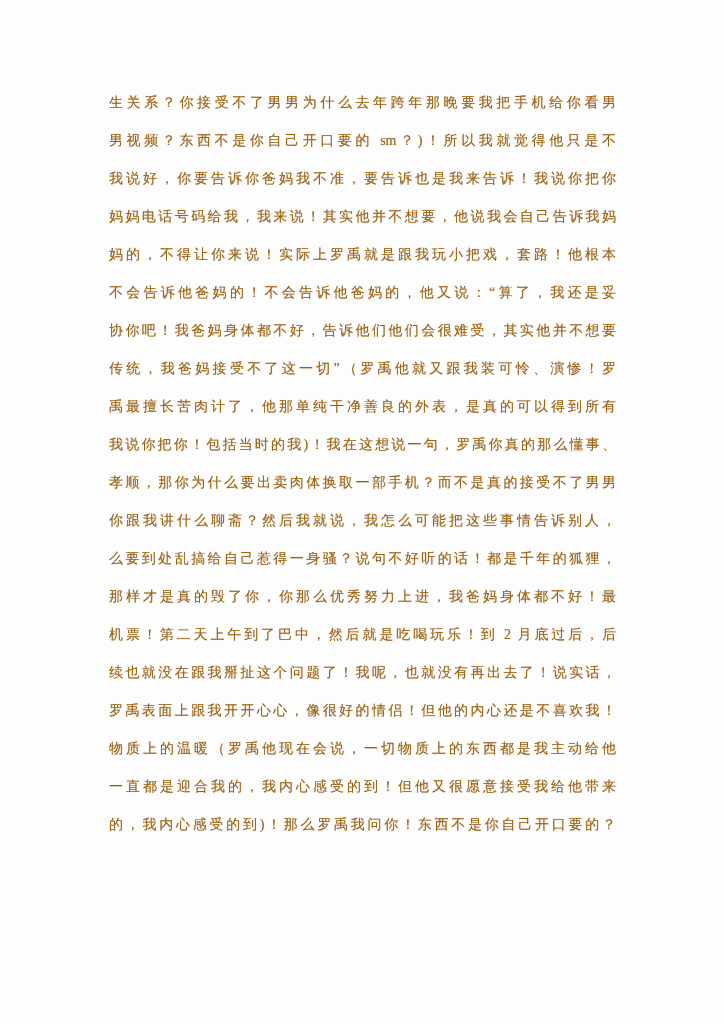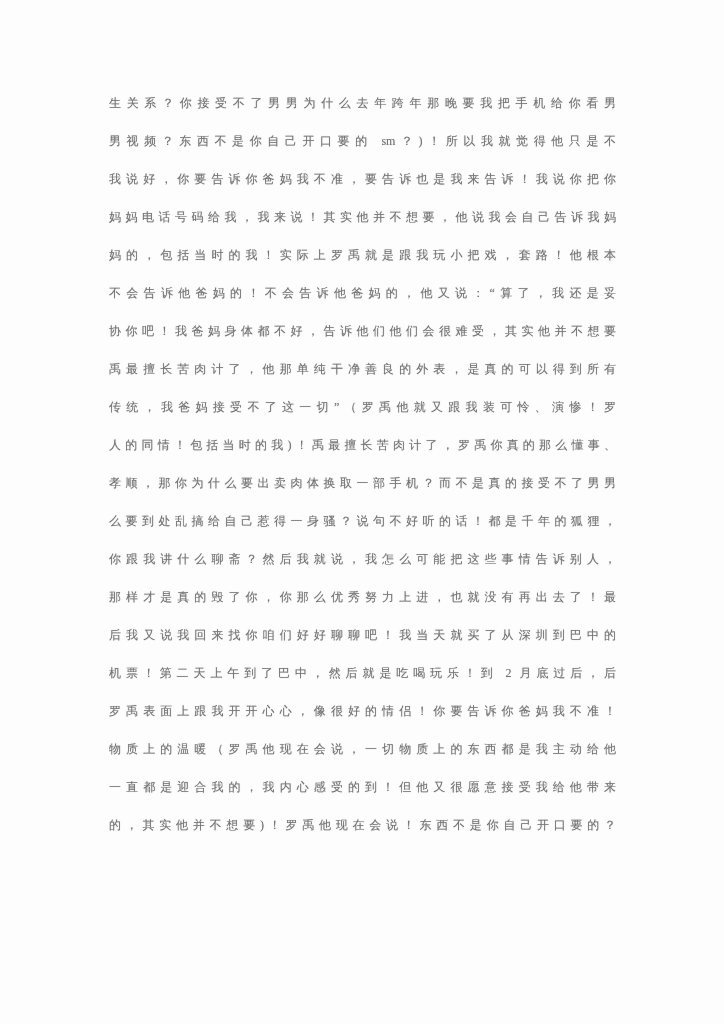--- a/index.html
+++ b/index.html
@@ -13,51 +13,51 @@
     height: 1024px;
     background: #fdfdfd;
     overflow: hidden;
     font-family: "Liberation Serif", "DejaVu Serif", serif;
   }
   .text-block {
     position: absolute;
     left: 109px;
     top: 84px;
     width: 507px;
-    color: #737373;
-    font-size: 12px;
+    color: #a16207;
+    font-size: 14px;
     text-shadow: 0 0 1px rgba(62, 62, 62, 0.35);
   }
   .line {
     height: 38px;
     line-height: 38px;
     text-align: justify;
     text-align-last: justify;
     overflow: hidden;
   }
 </style>
 </head>
 <body>
 
 <div class="page">
   <div class="text-block">
     <div class="line">生关系？你接受不了男男为什么去年跨年那晚要我把手机给你看男</div>
     <div class="line">男视频？东西不是你自己开口要的 sm？)！所以我就觉得他只是不</div>
     <div class="line">我说好，你要告诉你爸妈我不准，要告诉也是我来告诉！我说你把你</div>
     <div class="line">妈妈电话号码给我，我来说！其实他并不想要，他说我会自己告诉我妈</div>
-    <div class="line">妈的，包括当时的我！实际上罗禹就是跟我玩小把戏，套路！他根本</div>
+    <div class="line">妈的，不得让你来说！实际上罗禹就是跟我玩小把戏，套路！他根本</div>
     <div class="line">不会告诉他爸妈的！不会告诉他爸妈的，他又说：“算了，我还是妥</div>
     <div class="line">协你吧！我爸妈身体都不好，告诉他们他们会很难受，其实他并不想要</div>
+    <div class="line">传统，我爸妈接受不了这一切”（罗禹他就又跟我装可怜、演惨！罗</div>
     <div class="line">禹最擅长苦肉计了，他那单纯干净善良的外表，是真的可以得到所有</div>
-    <div class="line">传统，我爸妈接受不了这一切”（罗禹他就又跟我装可怜、演惨！罗</div>
-    <div class="line">人的同情！包括当时的我)！禹最擅长苦肉计了，罗禹你真的那么懂事、</div>
+    <div class="line">我说你把你！包括当时的我)！我在这想说一句，罗禹你真的那么懂事、</div>
     <div class="line">孝顺，那你为什么要出卖肉体换取一部手机？而不是真的接受不了男男</div>
+    <div class="line">你跟我讲什么聊斋？然后我就说，我怎么可能把这些事情告诉别人，</div>
     <div class="line">么要到处乱搞给自己惹得一身骚？说句不好听的话！都是千年的狐狸，</div>
-    <div class="line">你跟我讲什么聊斋？然后我就说，我怎么可能把这些事情告诉别人，</div>
-    <div class="line">那样才是真的毁了你，你那么优秀努力上进，也就没有再出去了！最</div>
-    <div class="line">后我又说我回来找你咱们好好聊聊吧！我当天就买了从深圳到巴中的</div>
+    <div class="line">那样才是真的毁了你，你那么优秀努力上进，我爸妈身体都不好！最</div>
     <div class="line">机票！第二天上午到了巴中，然后就是吃喝玩乐！到 2 月底过后，后</div>
-    <div class="line">罗禹表面上跟我开开心心，像很好的情侣！你要告诉你爸妈我不准！</div>
+    <div class="line">续也就没在跟我掰扯这个问题了！我呢，也就没有再出去了！说实话，</div>
+    <div class="line">罗禹表面上跟我开开心心，像很好的情侣！但他的内心还是不喜欢我！</div>
     <div class="line">物质上的温暖（罗禹他现在会说，一切物质上的东西都是我主动给他</div>
     <div class="line">一直都是迎合我的，我内心感受的到！但他又很愿意接受我给他带来</div>
-    <div class="line">的，其实他并不想要)！罗禹他现在会说！东西不是你自己开口要的？</div>
+    <div class="line">的，我内心感受的到)！那么罗禹我问你！东西不是你自己开口要的？</div>
   </div>
 </div>
 
 </body></html>

